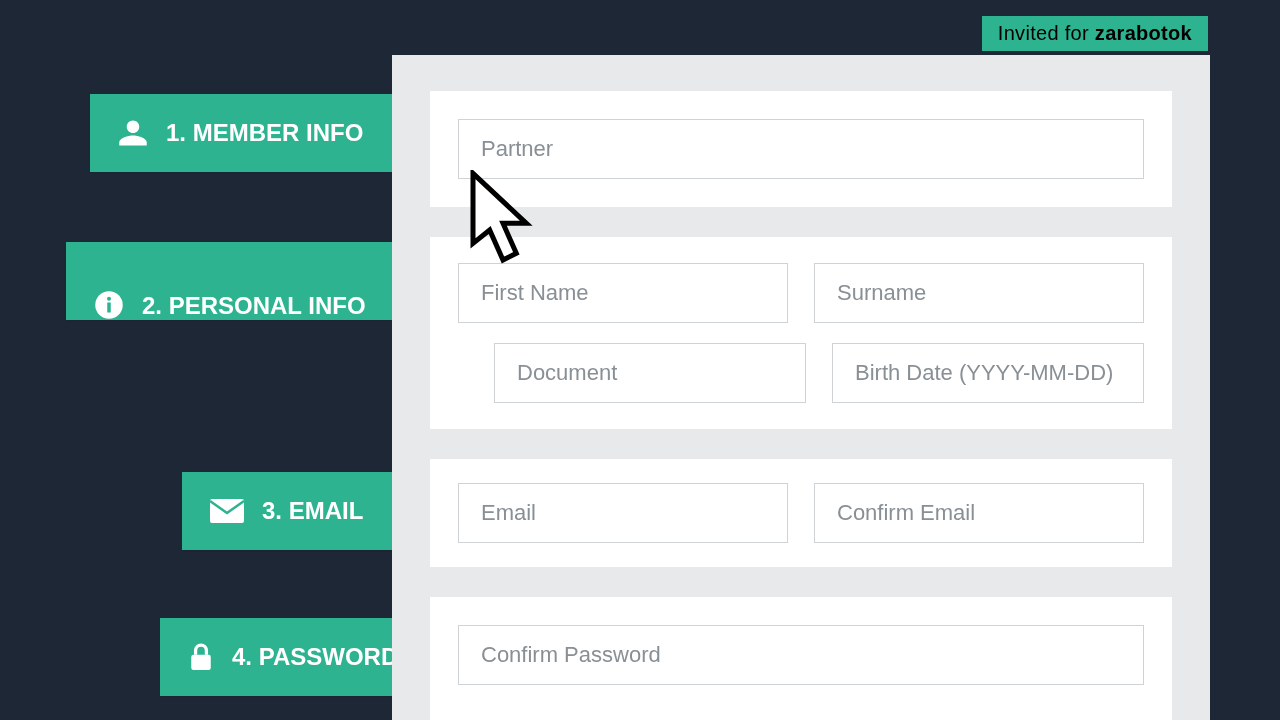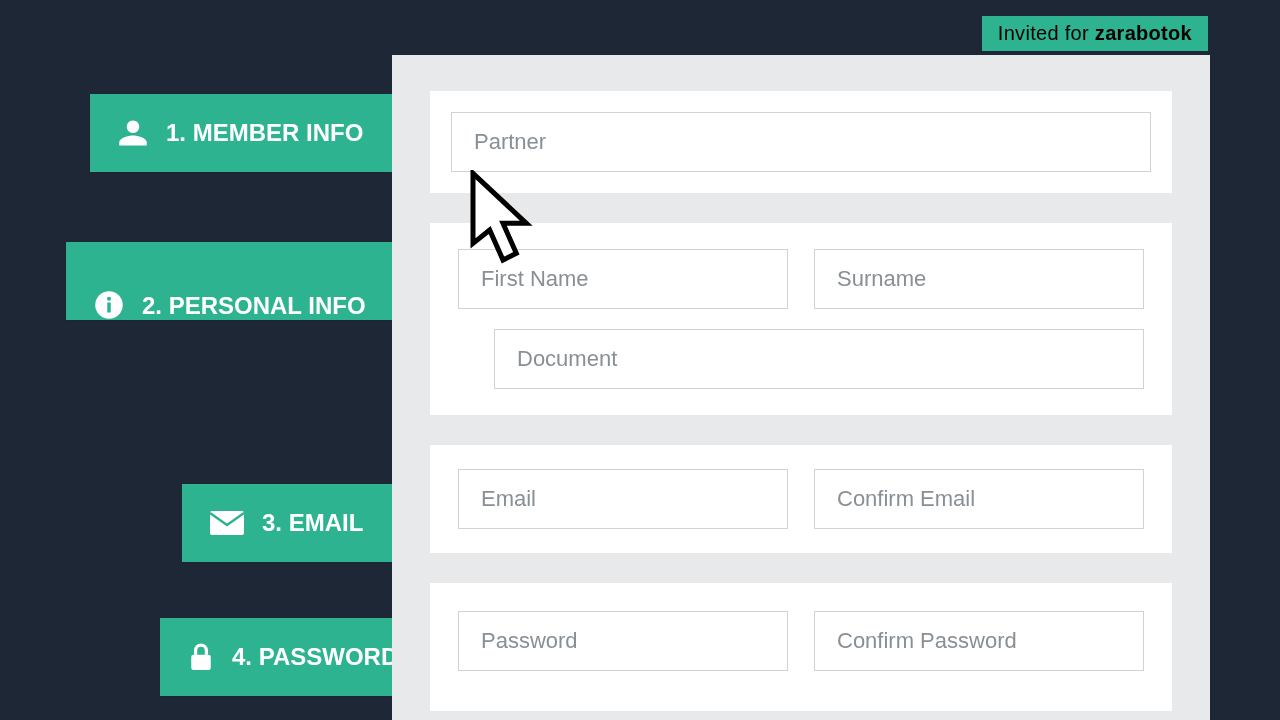--- a/index.html
+++ b/index.html
@@ -29,42 +29,42 @@
     background: #2eb391;
     color: #fff;
     display: flex;
     align-items: center;
     gap: 18px;
     padding: 0 36px 0 28px;
     box-shadow: 0 2px 0 rgba(0,0,0,0.05);
   }
   .step-1 { top: 94px; width: 302px; }
   .step-2 { top: 242px; width: 326px; align-items: flex-end; }
-  .step-3 { top: 472px; width: 210px; margin-top: 12px; }
+  .step-3 { top: 472px; width: 210px; }
   .step-4 { top: 618px; width: 232px; }
   .step-label {
     font-size: 24px;
     font-weight: bold;
     white-space: nowrap;
   }
   .icon { color: #fff; flex: 0 0 auto; display: flex; align-items: center; }
   .icon svg { display: block; }
 
   .form-panel {
     position: absolute;
     left: 392px;
     top: 55px;
     width: 818px;
     height: 700px;
     background: #e7e9ea;
   }
   .card {
     background: #fff;
     margin: 36px 38px 30px 38px;
-    padding: 21px;
+    padding: 28px;
   }
   .card + .card { margin-top: 0; }
   .card-personal { padding: 26px 28px; }
   .card-email { padding: 24px 28px; }
   .card-password { padding: 28px 28px 40px 28px; }
 
   .row { display: flex; gap: 26px; }
   .row + .row { margin-top: 20px; padding-left: 36px; }
 
   input[type="text"], input[type="password"], input[type="email"] {
@@ -145,33 +145,33 @@
     <input type="text" class="full" placeholder="Partner" style="">
   </div>
 
   <div class="card card-personal">
     <div class="row">
       <input type="text" class="half" placeholder="First Name" style="">
       <input type="text" class="half" placeholder="Surname" style="">
     </div>
     <div class="row">
       <input type="text" class="half" placeholder="Document" style="">
+      <input type="text" class="half" placeholder="Birth Date (YYYY-MM-DD)" style="">
     </div>
   </div>
 
   <div class="card card-email">
     <div class="row">
       <input type="email" class="half" placeholder="Email" style="">
       <input type="email" class="half" placeholder="Confirm Email" style="">
     </div>
   </div>
 
   <div class="card card-password">
     <div class="row">
-      <input type="password" class="half" placeholder="Password" style="">
       <input type="password" class="half" placeholder="Confirm Password" style="">
     </div>
   </div>
 
 </div>
 
 <div class="cursor">
   <svg viewBox="0 0 40 60">
       <path d="M2 2 L2 44 L12 36 L20 54 L28 50 L20 32 L34 32 Z" fill="#fff" stroke="#000" stroke-width="3"></path>
     </svg>

